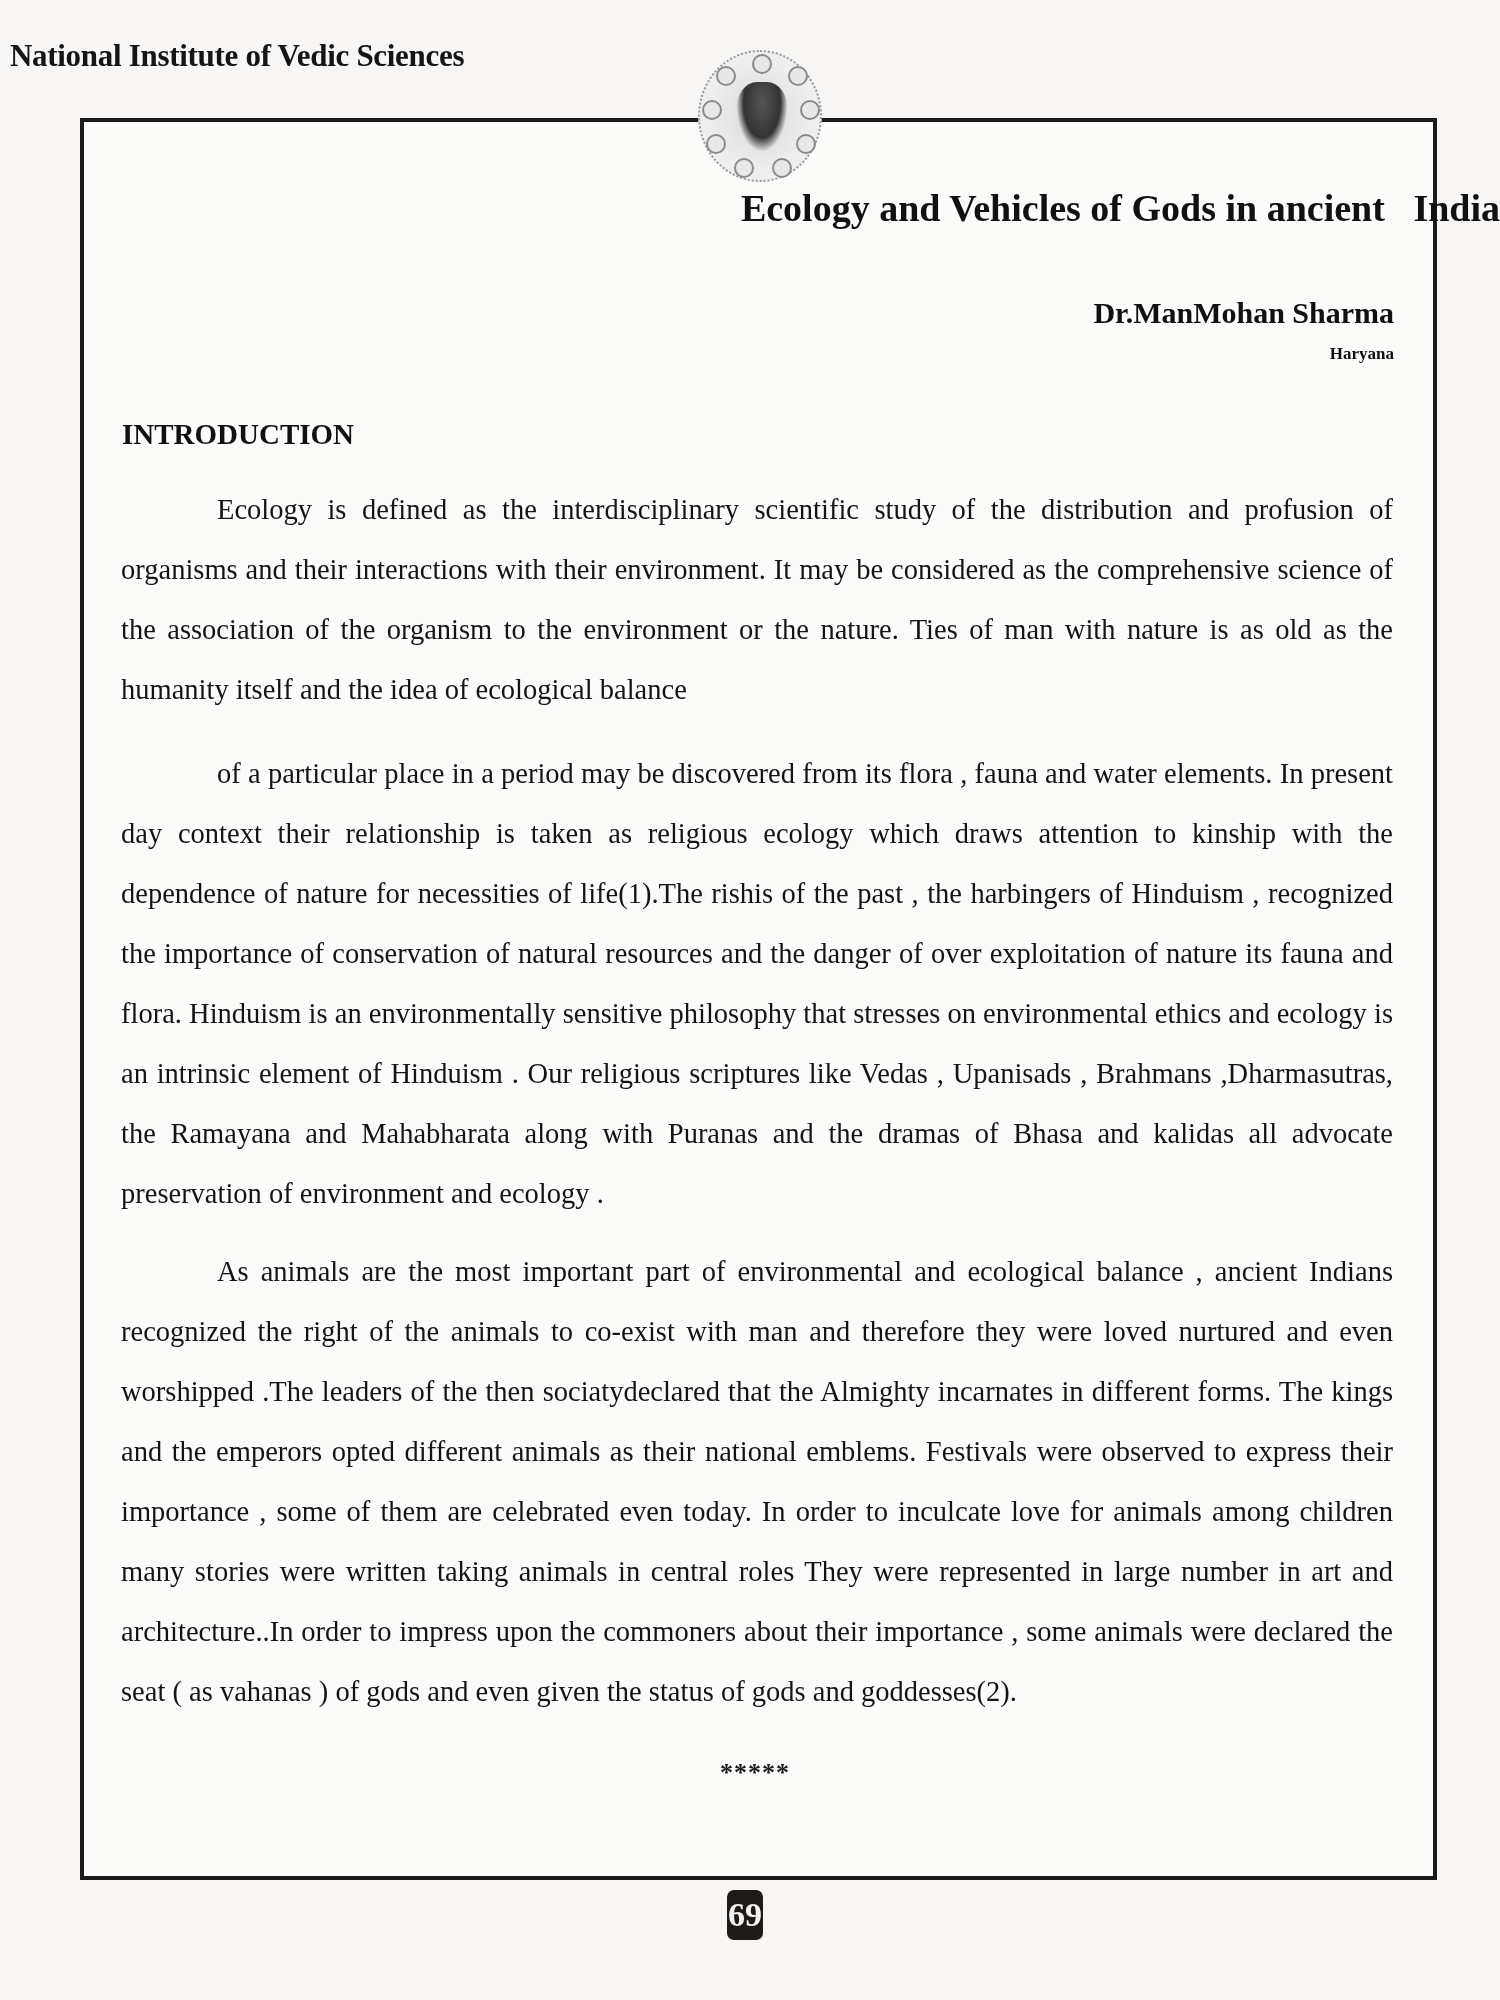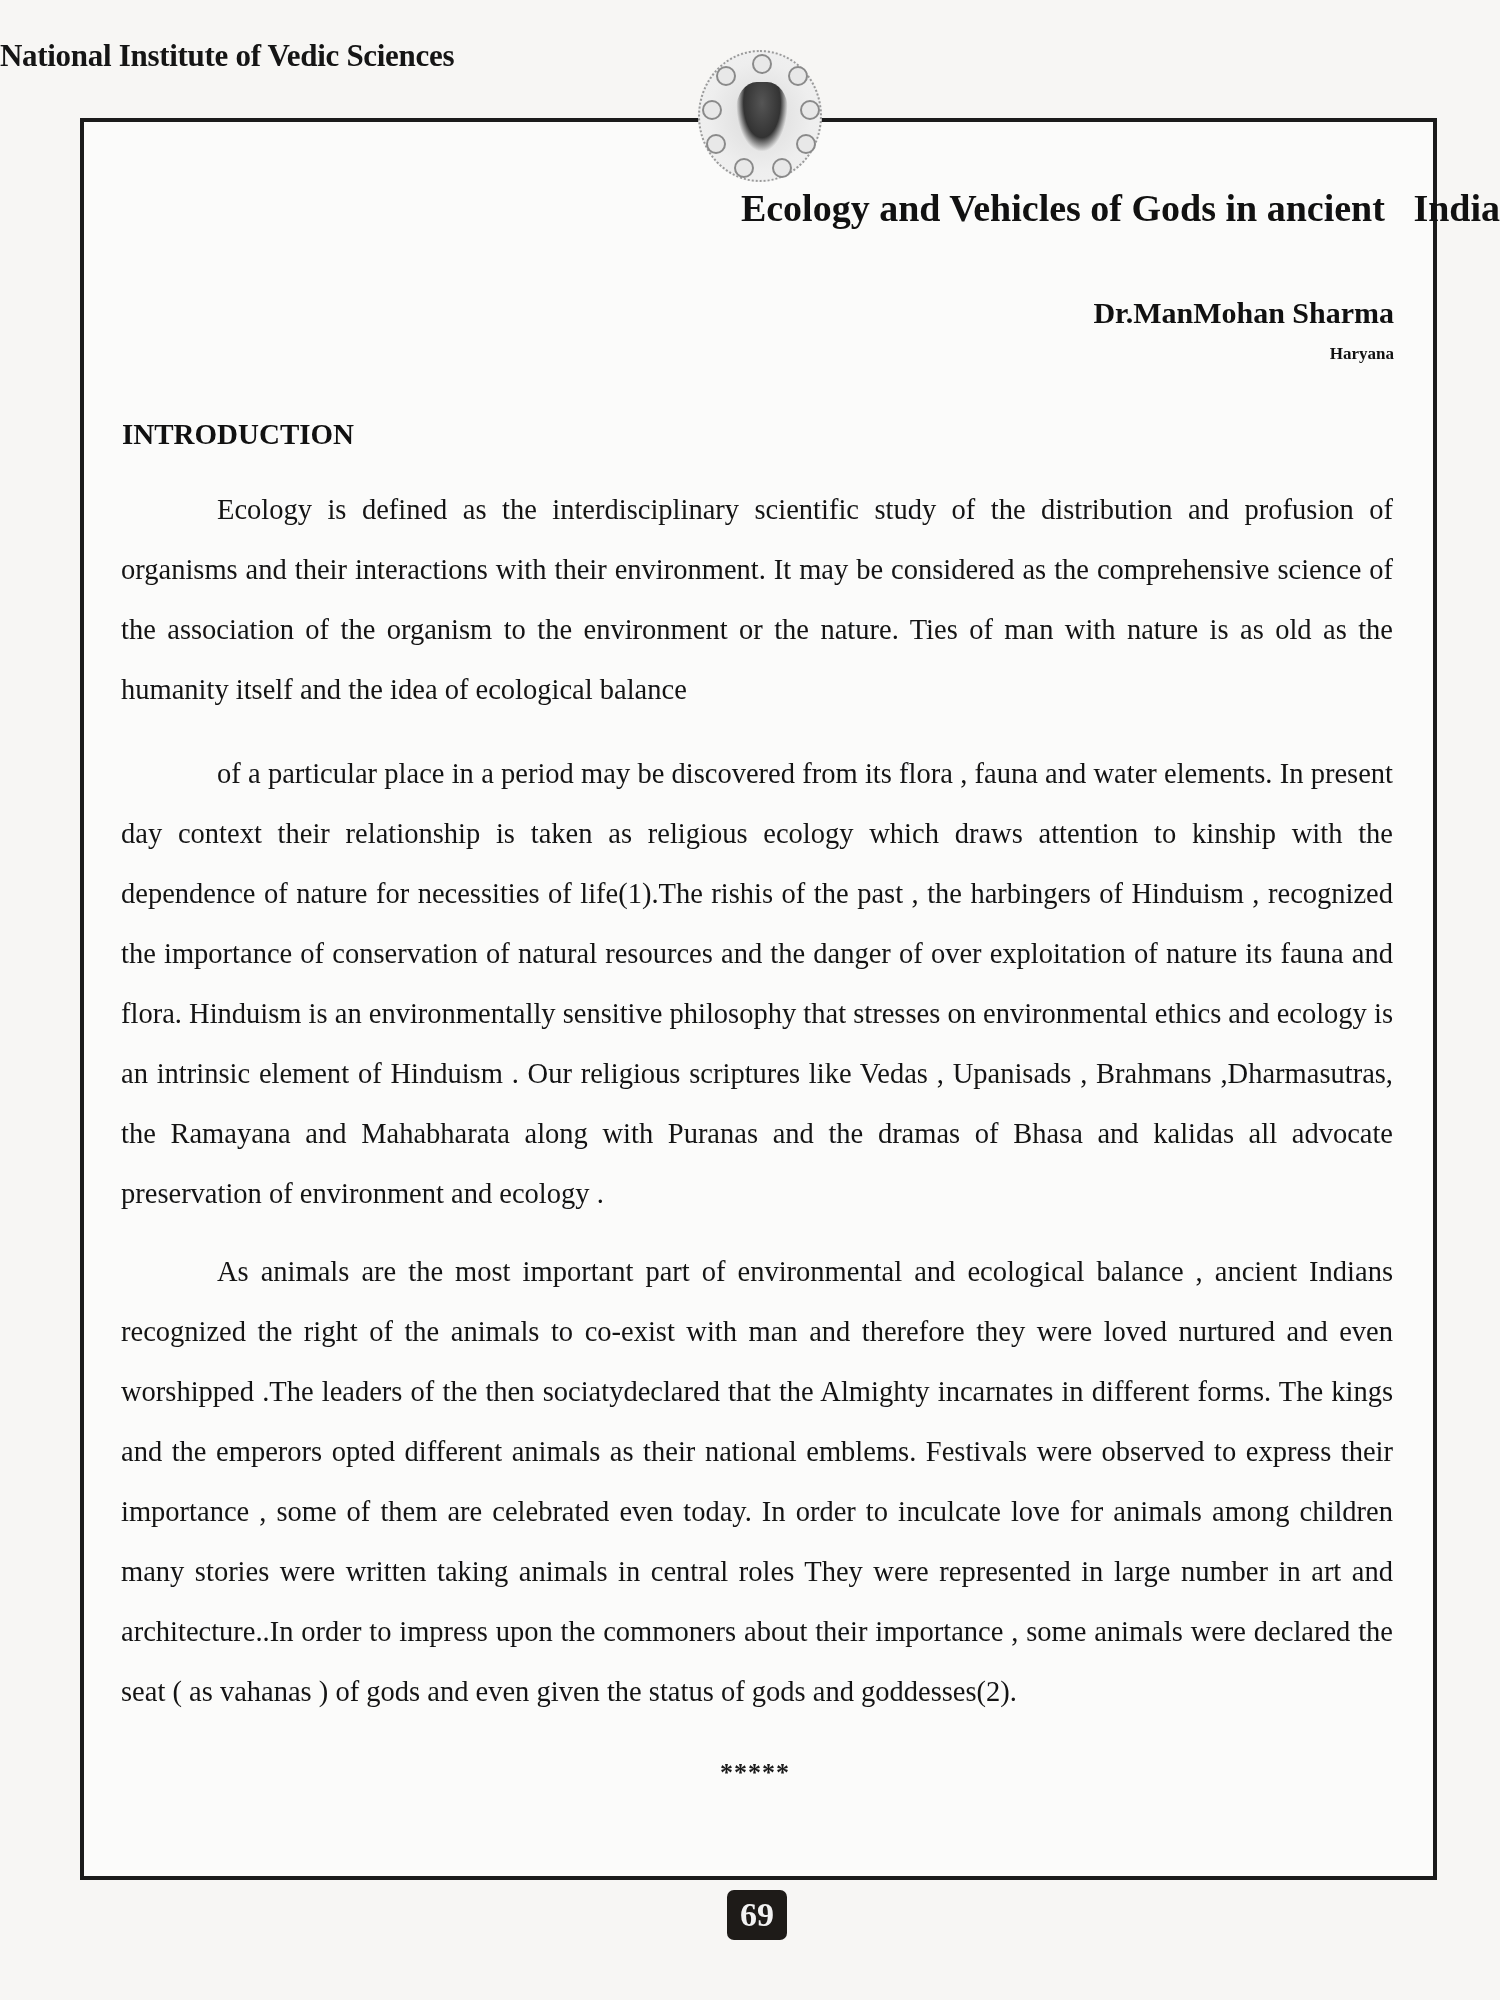--- a/index.html
+++ b/index.html
@@ -3,21 +3,21 @@
 <meta charset="utf-8">
 <style>
   html, body { margin: 0; padding: 0; }
   body {
     width: 1500px; height: 2000px; position: relative; overflow: hidden;
     background: #f7f6f4;
     font-family: "Liberation Serif", "DejaVu Serif", serif;
     color: #1a1a1a;
   }
   .header-inst {
-    position: absolute; left: 0; top: 38px;
+    position: absolute; left: 10px; top: 38px;
     font-size: 31px; font-weight: bold; letter-spacing: -0.3px;
     color: #151515;
   }
   .frame {
     position: absolute; left: 80px; top: 118px; width: 1357px; height: 1762px;
     border: 4px solid #1b1b1b; box-sizing: border-box;
     background: #fbfbfa;
   }
   .logo {
     position: absolute; left: 698px; top: 50px; width: 124px; height: 132px;
@@ -60,21 +60,21 @@
   }
   .body-text p { margin: 0; text-indent: 96px; }
   .para1 { top: 480px; }
   .para2 { top: 744px; }
   .para3 { top: 1242px; }
   .stars {
     position: absolute; left: 0; right: 0; top: 1758px; text-align: center;
     font-size: 26px; font-weight: bold; letter-spacing: 1px; padding-left: 10px;
   }
   .page-num {
-    position: absolute; left: 727px; top: 1890px; width: 60px; height: 50px;
+    position: absolute; left: 727px; top: 1890px; width: 36px; height: 50px;
     background: #1e1b18; color: #f2f2f2; border-radius: 7px;
     font-size: 34px; font-weight: bold; text-align: center; line-height: 50px;
   }
 </style>
 </head>
 <body>
 
 <div class="header-inst">National Institute of Vedic Sciences</div>
 
 <div class="frame"></div>

